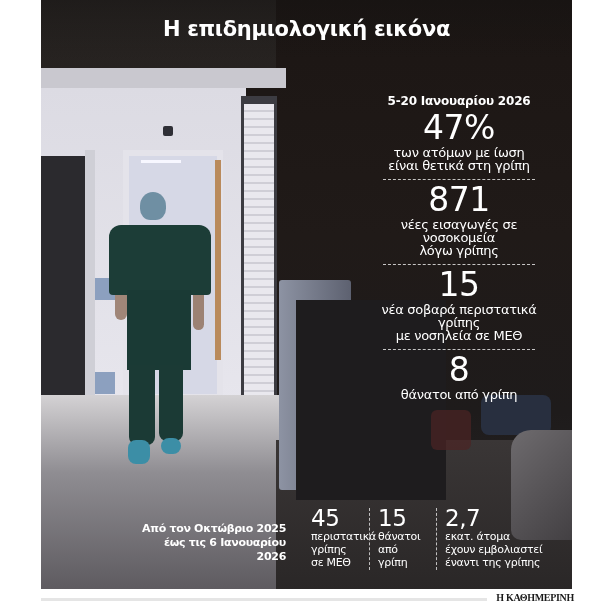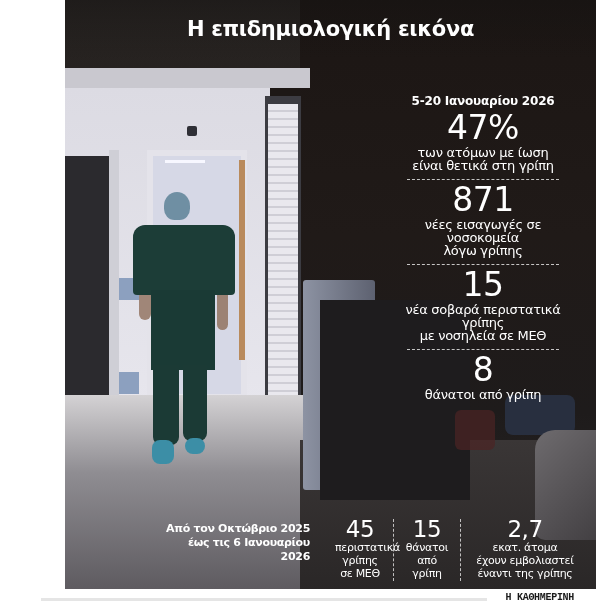--- a/index.html
+++ b/index.html
@@ -1,21 +1,20 @@
 <!DOCTYPE html>
 <html><head>
 <meta charset="utf-8">
 <style>
   html, body { margin: 0; padding: 0; background: #ffffff; }
   body { width: 607px; height: 607px; position: relative; overflow: hidden; font-family: "DejaVu Sans", sans-serif; }
 
   .photo {
     position: absolute; left: 41px; top: 0; width: 531px; height: 589px; overflow: hidden;
     background: #1d1816;
-    margin-left: 24px;
   }
   
   .ceiling-dark { position: absolute; left: 0; top: 0; width: 100%; height: 68px; background: linear-gradient(#2a2624, #262220); }
   .upper-right-dark { position: absolute; left: 235px; top: 0; width: 296px; height: 589px; background: linear-gradient(180deg,#1c1614 0%,#201a18 40%,#1e1b1b 70%,#2a2828 100%); }
   .frame-top { position: absolute; left: 0; top: 68px; width: 245px; height: 20px; background: #c9c8cf; }
   .corridor-wall { position: absolute; left: 0; top: 88px; width: 205px; height: 320px; background: linear-gradient(#dcdbe3,#e7e6ed); }
   .left-door-dark { position: absolute; left: 0; top: 156px; width: 44px; height: 240px; background: #2b2a2e; }
   .left-door-frame { position: absolute; left: 44px; top: 150px; width: 10px; height: 250px; background: #cfcfd6; }
   .inner-door { position: absolute; left: 82px; top: 150px; width: 100px; height: 250px; background: #d6d8e6; border: 6px solid #e4e3ea; box-sizing: border-box; }
   .inner-light { position: absolute; left: 100px; top: 160px; width: 40px; height: 3px; background: #f7f7ff; }
@@ -53,32 +52,32 @@
 
   .stats { position: absolute; left: 332px; top: 94px; width: 172px; text-align: center; color: #ffffff; }
   .period { font-family: "DejaVu Sans", sans-serif; font-weight: bold; font-size: 12px; letter-spacing: -0.2px; margin-bottom: 2px; }
   .stat { padding: 0; }
   .stat .num { font-family: "DejaVu Sans", sans-serif; font-size: 33px; line-height: 36px; font-weight: normal; letter-spacing: -0.5px; }
   .stat .desc { font-family: "DejaVu Sans", sans-serif; font-size: 13px; line-height: 13px; letter-spacing: -0.3px; }
   .divider { border-top: 1px dashed rgba(255,255,255,.75); margin: 7px 10px 2px 10px; }
 
   .bottom-label { position: absolute; left: 100px; top: 522px; width: 145px; text-align: right; color: #ffffff;
     font-family: "DejaVu Sans", sans-serif; font-weight: bold; font-size: 11px; line-height: 14px; letter-spacing: -0.3px; }
-  .bottom-stats { position: absolute; left: 262px; top: 517px; display: flex; color: #ffffff; text-align: center; }
+  .bottom-stats { position: absolute; left: 262px; top: 506px; display: flex; color: #ffffff; }
   .bstat { padding: 0 8px; }
   .bstat .num { font-family: "DejaVu Sans", sans-serif; font-size: 23px; line-height: 24px; letter-spacing: -0.5px; }
   .bstat .desc { font-family: "DejaVu Sans", sans-serif; font-size: 11px; line-height: 13px; letter-spacing: -0.3px; }
   .bstat.b1 { width: 50px; }
   .bstat.b2 { width: 50px; }
   .bstat.b3 { width: 112px; }
   .vdiv { width: 0; border-left: 1px dashed rgba(255,255,255,.7); height: 62px; margin-top: 2px; }
 
   .footer-line { position: absolute; left: 41px; top: 598px; width: 446px; height: 3px; background: #e5e5e5; }
   .brand { position: absolute; left: 494px; top: 592px; width: 80px; text-align: right; color: #1a1a1a;
-    font-family: Liberation Mono, monospace; font-weight: bold; font-size: 10px; letter-spacing: -0.3px; }
+    font-family: Liberation Serif, serif; font-weight: bold; font-size: 10px; letter-spacing: -0.3px; }
 </style>
 </head>
 <body>
 
 <div class="photo">
   <div class="ceiling-dark"></div>
   <div class="upper-right-dark"></div>
   <div class="frame-top"></div>
   <div class="corridor-wall"></div>
   <div class="left-door-dark"></div>

